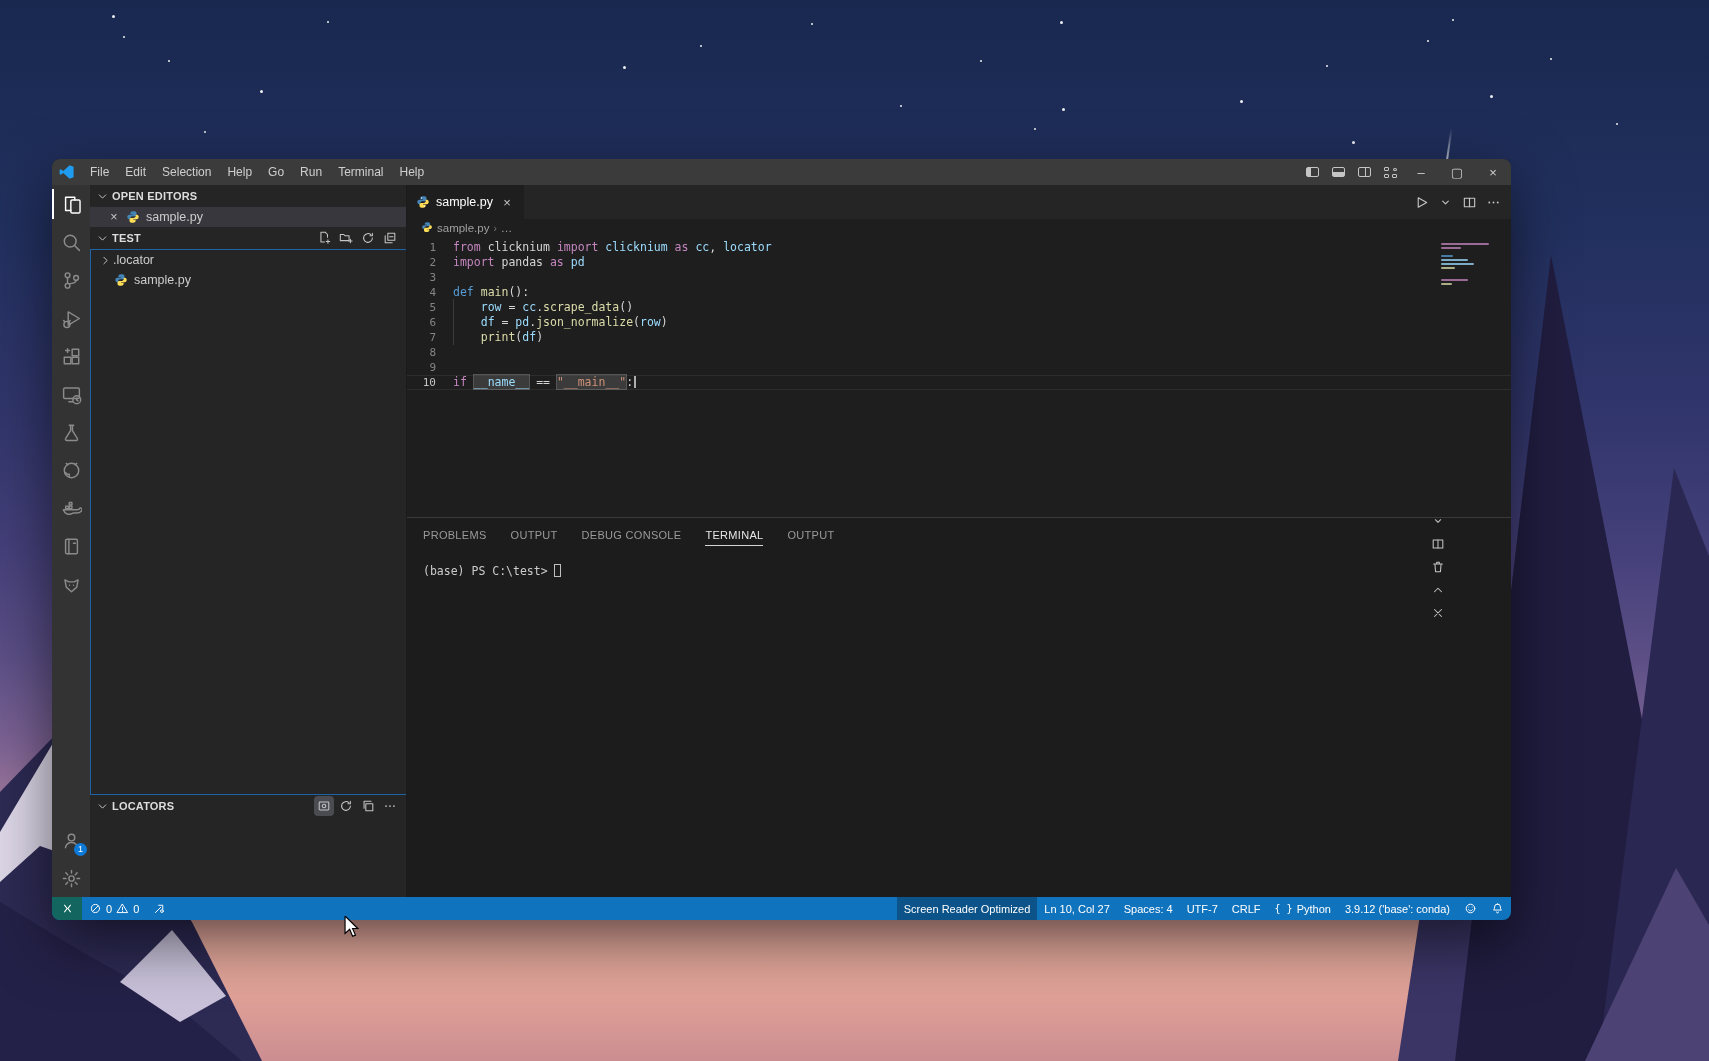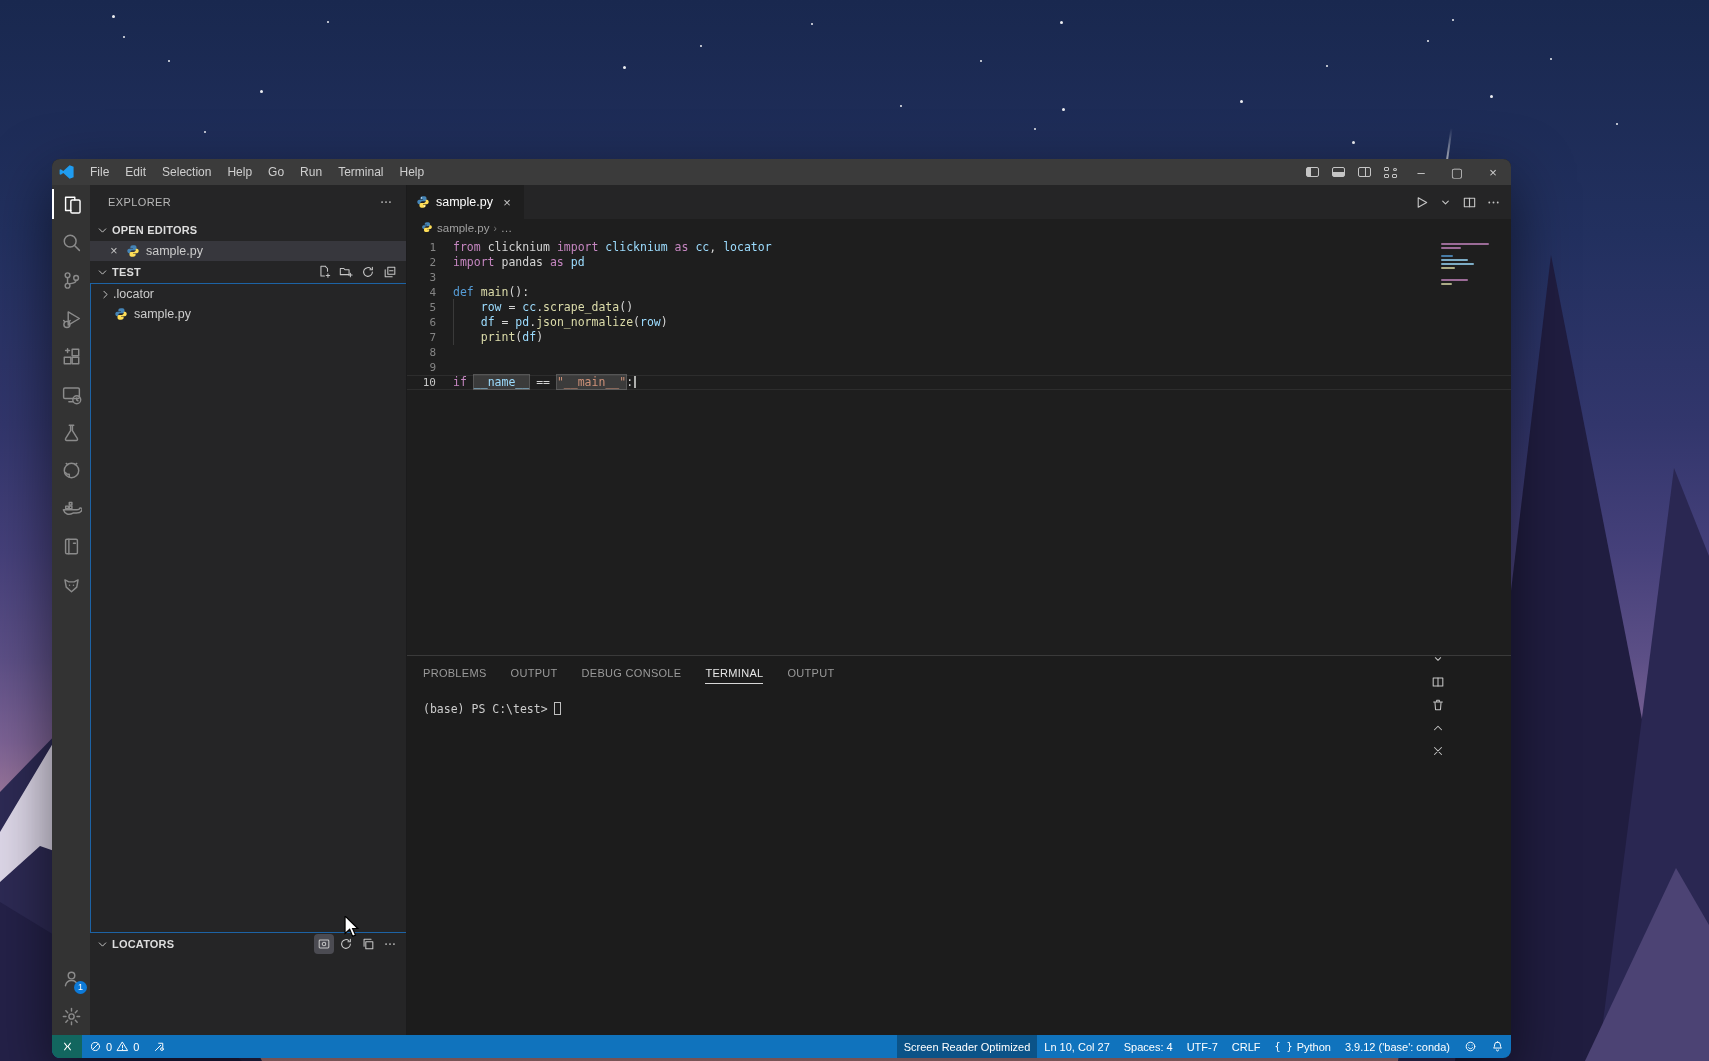--- a/index.html
+++ b/index.html
@@ -7,21 +7,21 @@
     font-family:"Liberation Sans", sans-serif; }
   .desktop { position:relative; width:1709px; height:1061px; overflow:hidden;
     background:linear-gradient(180deg,#19284f 0%,#22305f 22%,#32366c 40%,#45407a 52%,
       #5c4f86 62%,#7c6294 70%,#a57d9c 77%,#d09597 83%,#e9ad9f 89%,#e0a198 94%,#cb8d90 100%); }
   .mountains { position:absolute; inset:0; z-index:1; }
   .star { position:absolute; background:#fff; border-radius:50%; opacity:.92; z-index:2; }
   .streak { position:absolute; width:2px; height:36px; left:1448px; top:128px; z-index:2;
     background:linear-gradient(180deg,rgba(255,255,255,0),#fff); transform:rotate(8deg); opacity:.75; }
 
   
-  .window { position:absolute; left:52px; top:159px; width:1459px; height:899px; z-index:10;
+  .window { position:absolute; left:52px; top:159px; width:1459px; height:761px; z-index:10;
     background:#1e1e1e; border-radius:8px; overflow:hidden; display:flex; flex-direction:column;
     box-shadow:0 22px 60px rgba(0,0,0,.55); font-size:12px; color:#ccc; }
 
   
   .titlebar { height:26px; flex:none; background:#3b3b3b; display:flex; align-items:center; position:relative; }
   .vslogo { width:30px; display:flex; justify-content:center; flex:none; }
   #menubar { display:flex; z-index:2; }
   .menu-item { padding:0 8px; line-height:26px; color:#cfcfcf; font-size:12px; cursor:default; }
   .wtitle { position:absolute; left:0; right:0; text-align:center; color:#b6b6b6; font-size:12px; pointer-events:none; }
   .tb-right { margin-left:auto; display:flex; align-items:center; z-index:2; height:100%; }
@@ -295,31 +295,20 @@
             <div class="ab-item">
               <svg class="oicon" viewBox="0 0 16 16" style="stroke-width:1.1">
                 <circle cx="8" cy="8" r="2"></circle>
                 <path d="M8 1.8v2M8 12.2v2M1.8 8h2M12.2 8h2M3.7 3.7l1.4 1.4M10.9 10.9l1.4 1.4M12.3 3.7l-1.4 1.4M5.1 10.9l-1.4 1.4"></path>
               </svg>
             </div>
           </div>
       </div>
 
       <aside class="sidebar">
-        <div class="sb-title">
-          <span>EXPLORER</span>
-          <span class="sp"></span>
-          <span class="icon-btn">
-              <svg class="oicon" viewBox="0 0 16 16">
-                <circle cx="3.5" cy="8" r="1" fill="currentColor" stroke="none"></circle>
-                <circle cx="8" cy="8" r="1" fill="currentColor" stroke="none"></circle>
-                <circle cx="12.5" cy="8" r="1" fill="currentColor" stroke="none"></circle>
-              </svg>
-            </span>
-        </div>
 
         <div class="sect-h">
           <span class="chev">
               <svg class="oicon" viewBox="0 0 16 16">
                 <path d="M4 6l4 4 4-4"></path>
               </svg>
             </span>
           <span class="lbl">OPEN EDITORS</span>
         </div>
         <div id="open-editors">

